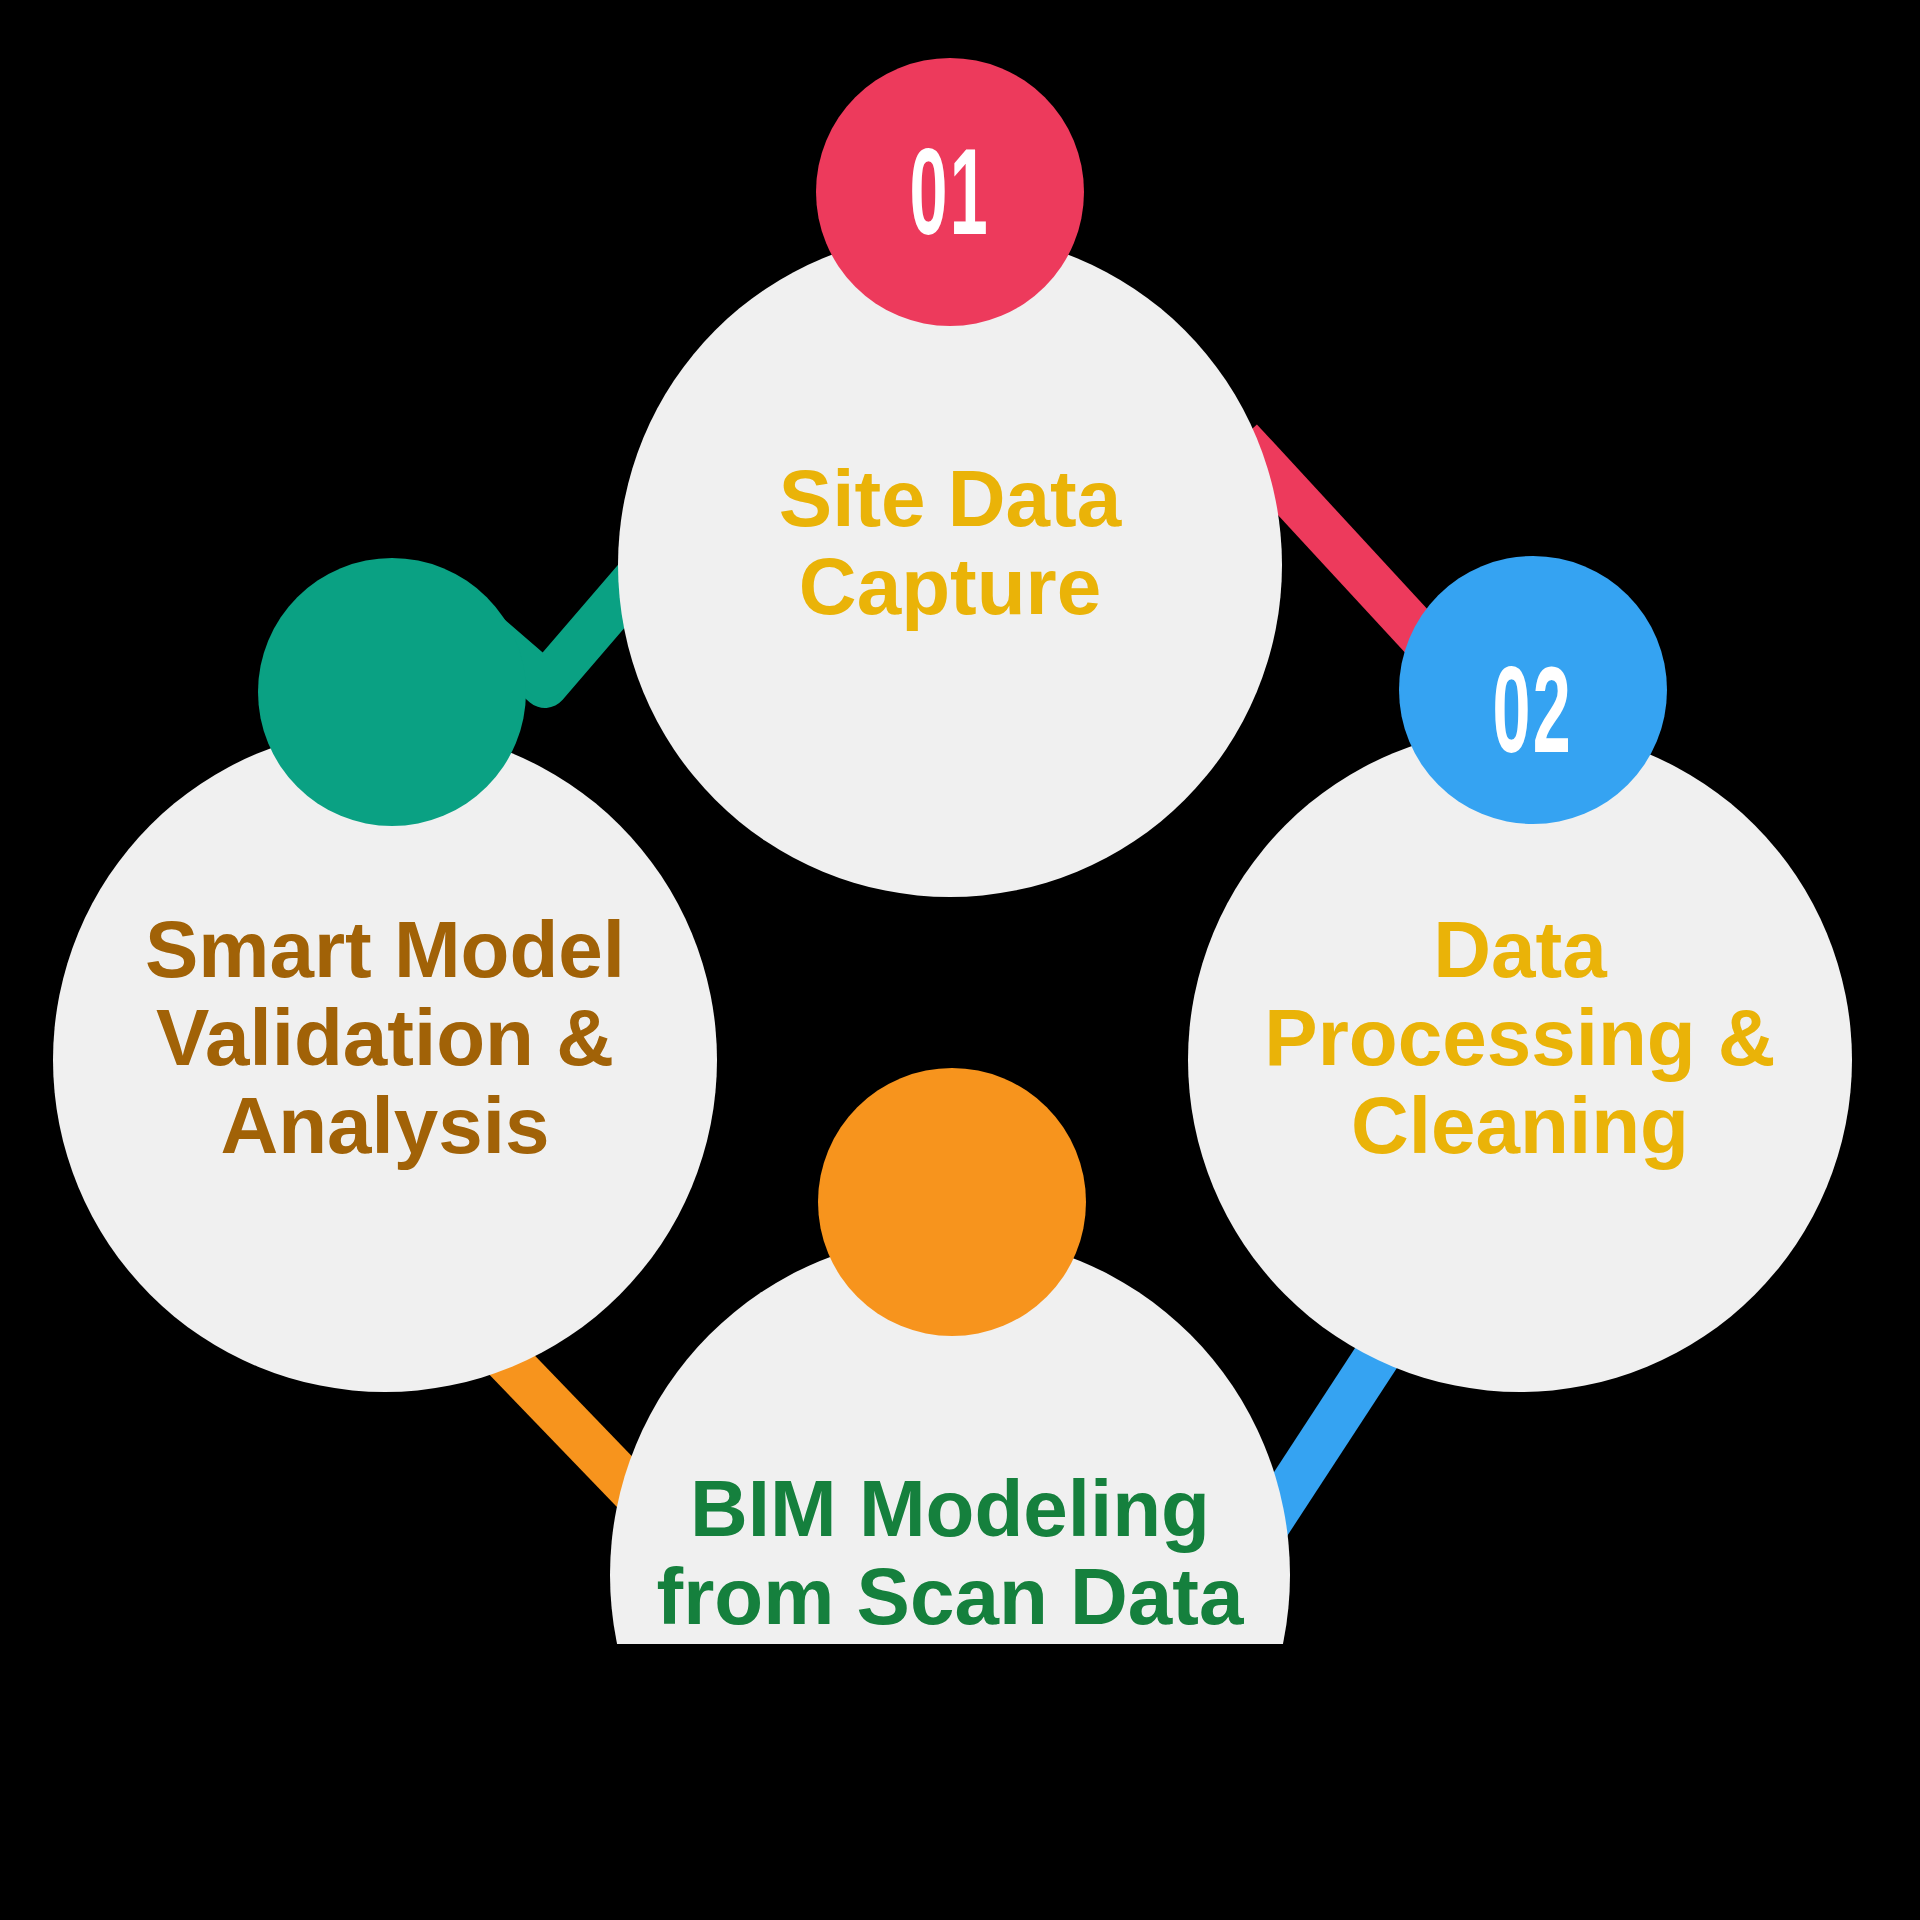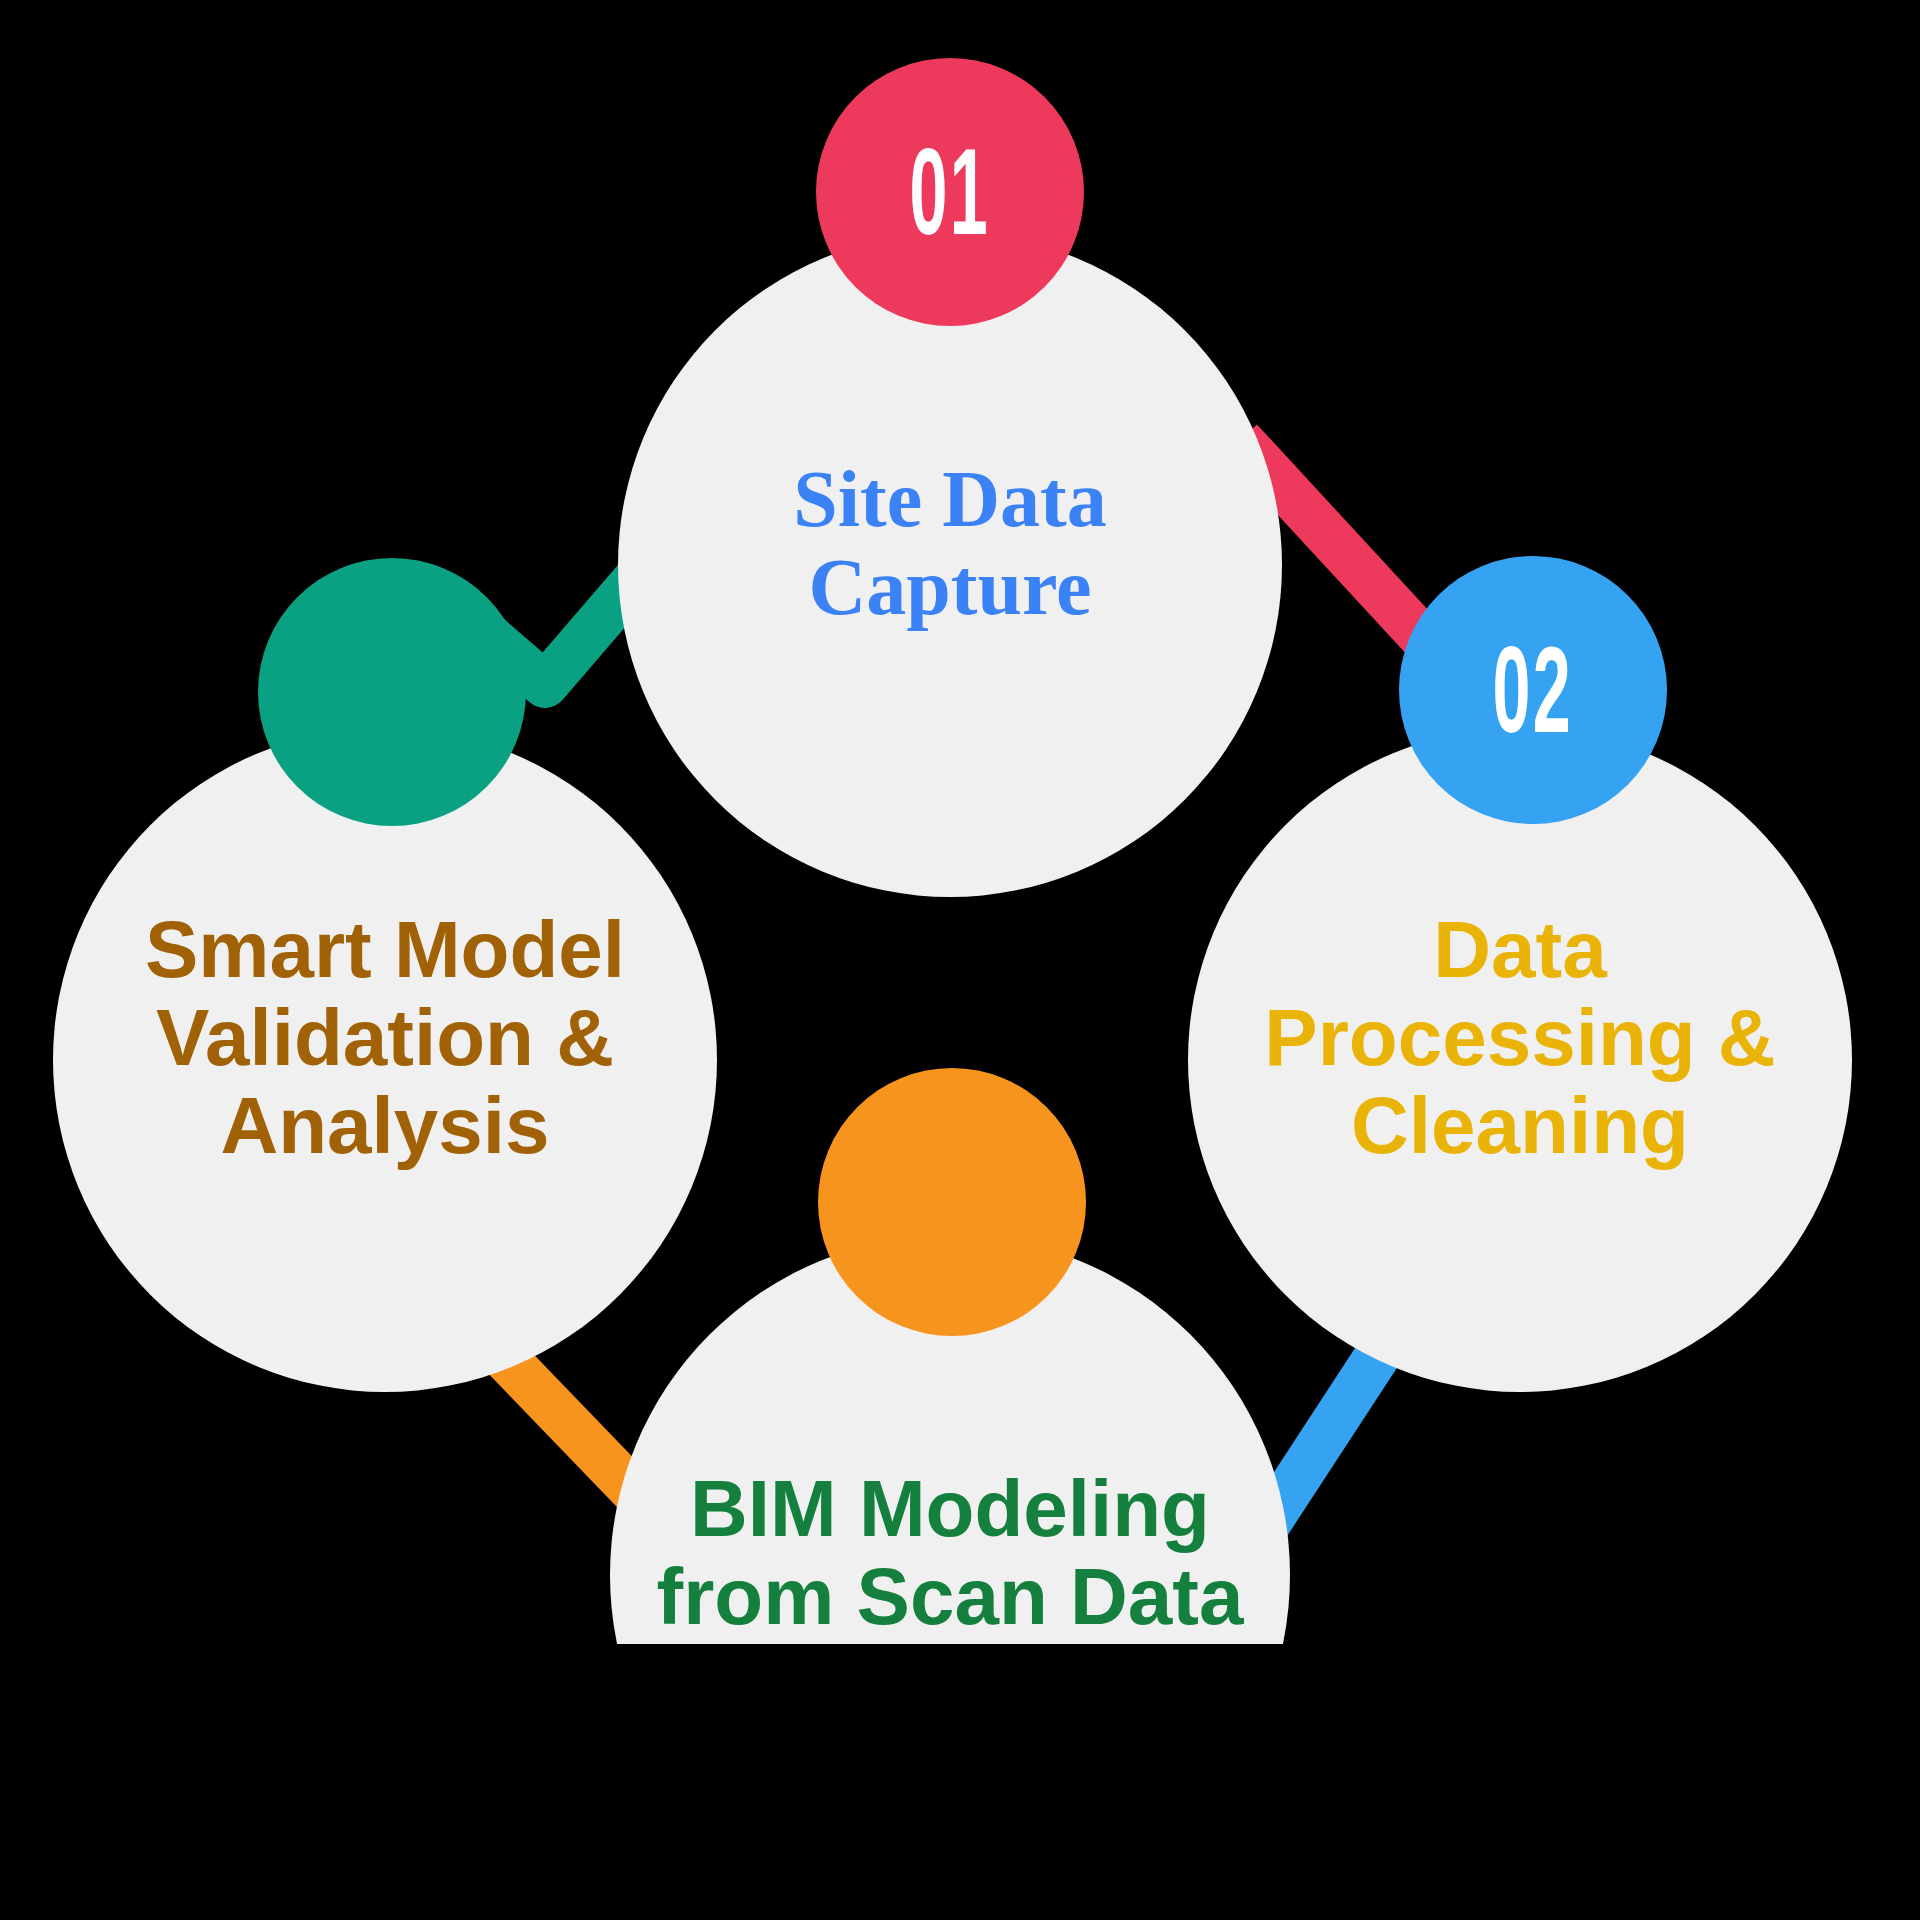--- a/index.html
+++ b/index.html
@@ -50,21 +50,21 @@
     transform: scaleX(0.56);
     letter-spacing: 4px;
   }
   
   .label-top    { left: 600px;  top: 383px;  }
   .label-right  { left: 1170px; top: 878px;  }
   .label-bottom { left: 600px;  top: 1393px; }
   .label-left   { left: 35px;   top: 878px;  }
 
   .num-01 { left: 816px;  top: 58px;   }
-  .num-02 { left: 1399px; top: 556px; justify-content: center;  }
+  .num-02 { left: 1399px; top: 576px; justify-content: center;  }
   .num-03 { left: 818px;  top: 1068px; }
   .num-04 { left: 258px;  top: 558px;  }
 </style>
 </head>
 <body style="background: rgb(0, 0, 0);">
 
 <div class="stage">
 
   <svg width="1920" height="1920" viewBox="0 0 1920 1920">
 
@@ -84,21 +84,21 @@
     <circle cx="392" cy="692" r="134" fill="#0AA183"></circle>
   </svg>
 
   <div class="badge-number num-01" style="color: rgb(255, 255, 255);">
     <span>01</span>
   </div>
   <div class="badge-number num-02" style="color: rgb(255, 255, 255);">
     <span>02</span>
   </div>
 
-  <div class="step-label label-top" style="color: #3b82f6; font-family: Liberation Serif, serif;">Site Data
+  <div class="step-label label-top" style="color: #eab308;">Site Data
 Capture</div>
   <div class="step-label label-right" style="color: #eab308;">Data
 Processing &amp;
 Cleaning</div>
   <div class="step-label label-bottom" style="color: #15803d;">BIM Modeling
 from Scan Data</div>
   <div class="step-label label-left" style="color: #a16207;">Smart Model
 Validation &amp;
 Analysis</div>
 

